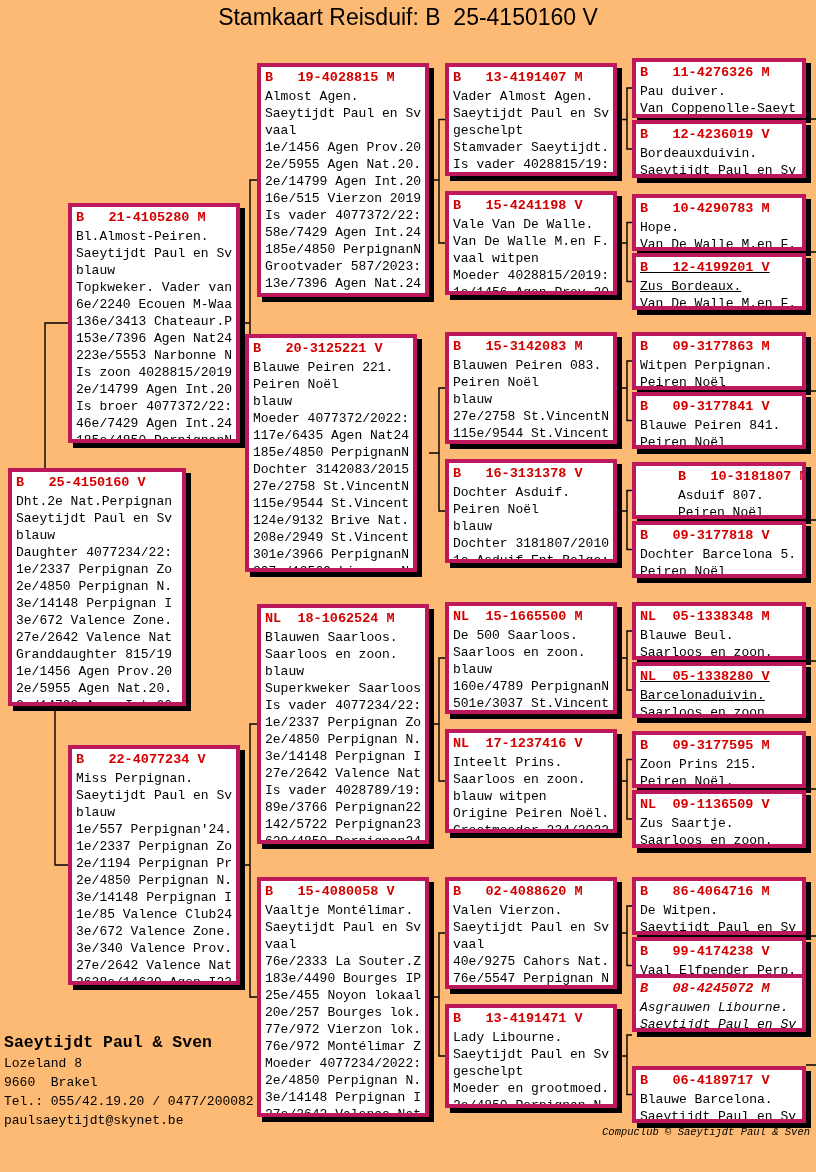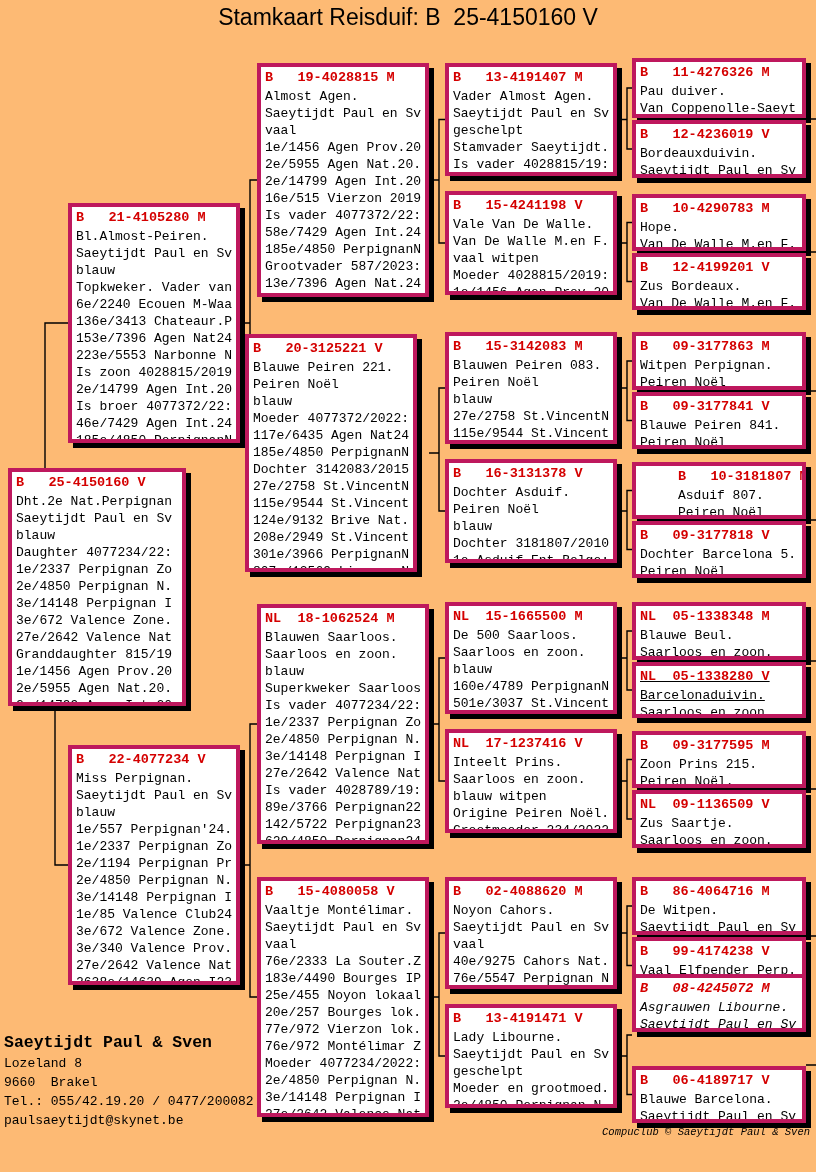--- a/index.html
+++ b/index.html
@@ -200,21 +200,21 @@
       <div class="pbox" style="left: 445px; top: 729px; width: 172px; height: 104px;">
         <div class="pbox-header">NL  17-1237416 V</div>
         <div class="pbox-line">Inteelt Prins.</div>
         <div class="pbox-line">Saarloos en zoon.</div>
         <div class="pbox-line">blauw witpen</div>
         <div class="pbox-line">Origine Peiren Noël.</div>
         <div class="pbox-line">Grootmoeder 234/2022</div>
       </div>
       <div class="pbox" style="left: 445px; top: 877px; width: 172px; height: 112px;">
         <div class="pbox-header">B   02-4088620 M</div>
-        <div class="pbox-line">Noyon Cahors.</div>
+        <div class="pbox-line">Valen Vierzon.</div>
         <div class="pbox-line">Saeytijdt Paul en Sv</div>
         <div class="pbox-line">vaal</div>
         <div class="pbox-line">40e/9275 Cahors Nat.</div>
         <div class="pbox-line">76e/5547 Perpignan N</div>
       </div>
       <div class="pbox" style="left: 445px; top: 1004px; width: 172px; height: 104px;">
         <div class="pbox-header">B   13-4191471 V</div>
         <div class="pbox-line">Lady Libourne.</div>
         <div class="pbox-line">Saeytijdt Paul en Sv</div>
         <div class="pbox-line">geschelpt</div>
@@ -229,21 +229,21 @@
       <div class="pbox" style="left: 632px; top: 120px; width: 174px; height: 58px;">
         <div class="pbox-header">B   12-4236019 V</div>
         <div class="pbox-line">Bordeauxduivin.</div>
         <div class="pbox-line">Saeytijdt Paul en Sv</div>
       </div>
       <div class="pbox" style="left: 632px; top: 194px; width: 174px; height: 57px;">
         <div class="pbox-header">B   10-4290783 M</div>
         <div class="pbox-line">Hope.</div>
         <div class="pbox-line">Van De Walle M.en F.</div>
       </div>
-      <div class="pbox" style="left: 632px; top: 253px; width: 174px; height: 57px;">
+      <div class="pbox" style="left: 632px; top: 253px; width: 174px; height: 57px; text-decoration: underline;">
         <div class="pbox-header">B   12-4199201 V</div>
         <div class="pbox-line">Zus Bordeaux.</div>
         <div class="pbox-line">Van De Walle M.en F.</div>
       </div>
       <div class="pbox" style="left: 632px; top: 332px; width: 174px; height: 58px;">
         <div class="pbox-header">B   09-3177863 M</div>
         <div class="pbox-line">Witpen Perpignan.</div>
         <div class="pbox-line">Peiren Noël</div>
       </div>
       <div class="pbox" style="left: 632px; top: 392px; width: 174px; height: 57px;">

